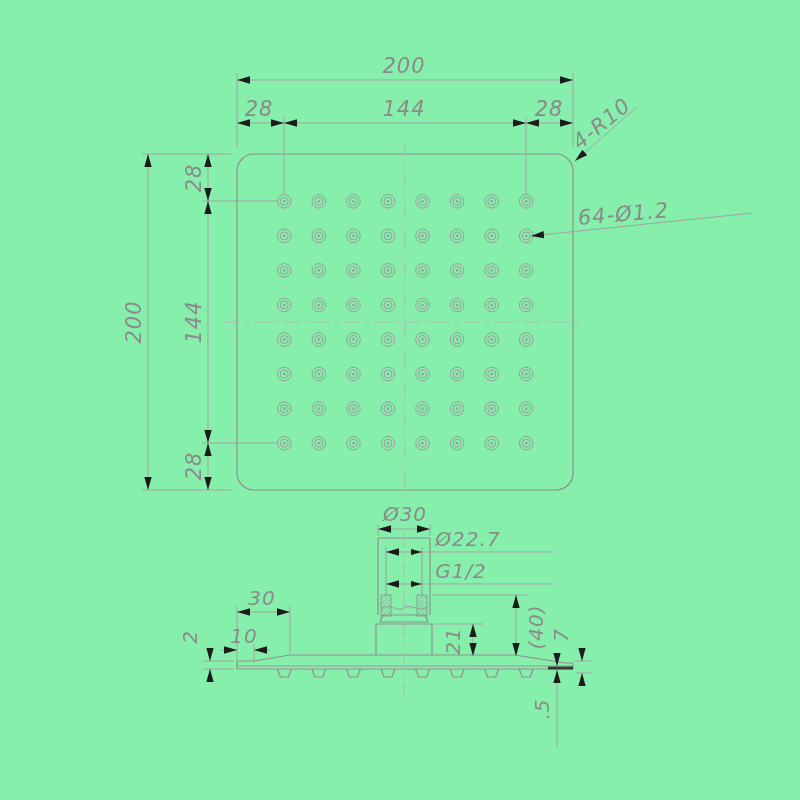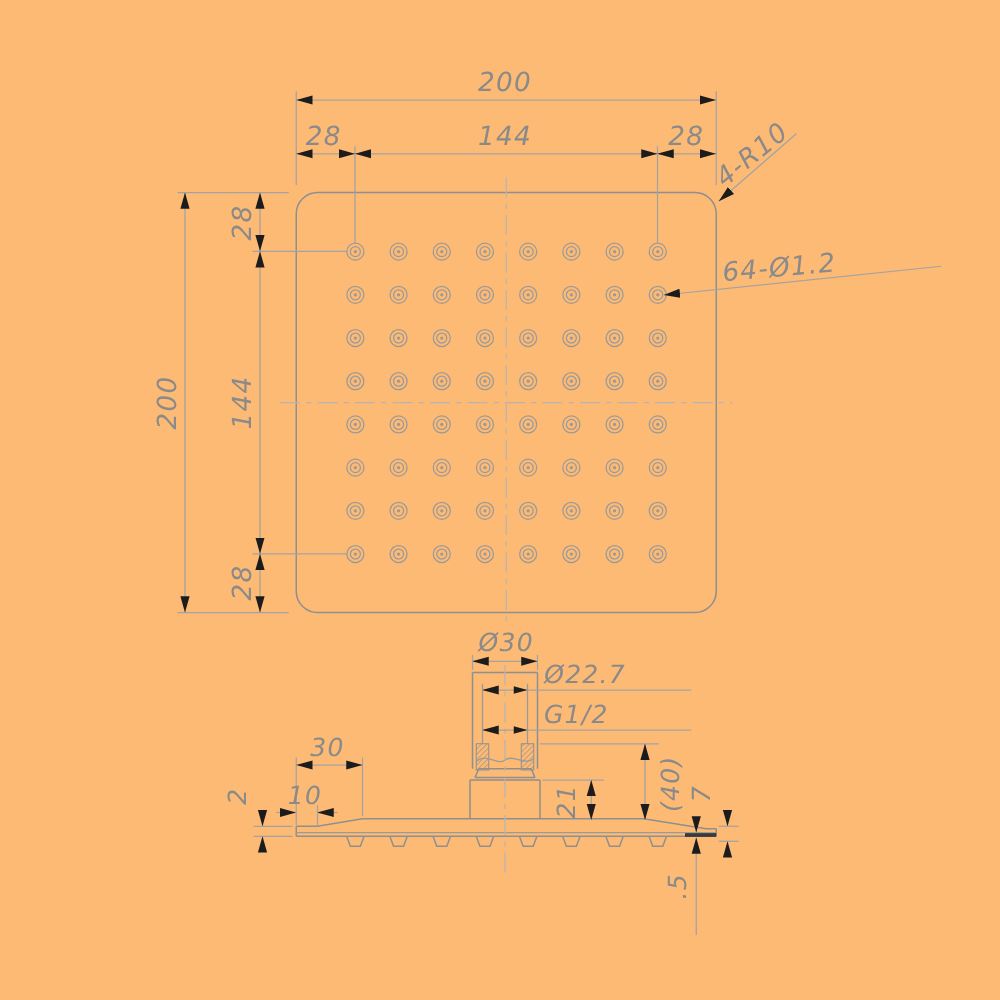--- a/index.html
+++ b/index.html
@@ -1,16 +1,16 @@
 <!DOCTYPE html>
 <html><head>
 <meta charset="utf-8">
 <style>
   html,body{margin:0;padding:0;background:#ffffff;}
-  .stage{width:800px;height:800px;position:relative;background:#fdba74;overflow:hidden;}
+  .stage{width:800px;height:800px;position:relative;background:#86efac;overflow:hidden;}
   svg{display:block;}
   text{
     font-family:"DejaVu Sans", sans-serif;
     font-style:italic;
     fill:#8a8a8a;
     letter-spacing:1px;
   }
   .dim-txt{font-size:21px;}
   .dim-txt-sm{font-size:20px;}
   .objline{stroke:#8f8f8f;stroke-width:1.2;fill:none;}

